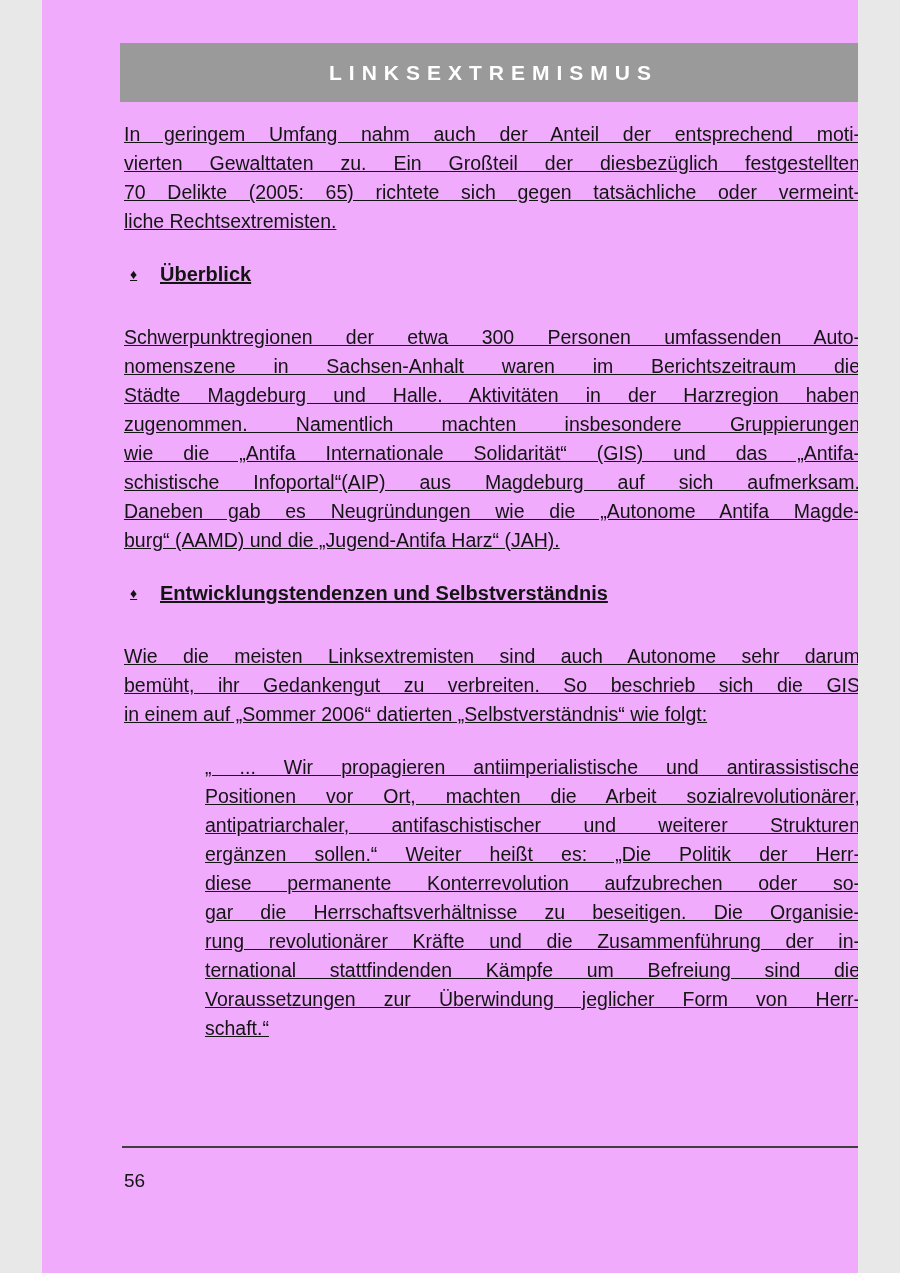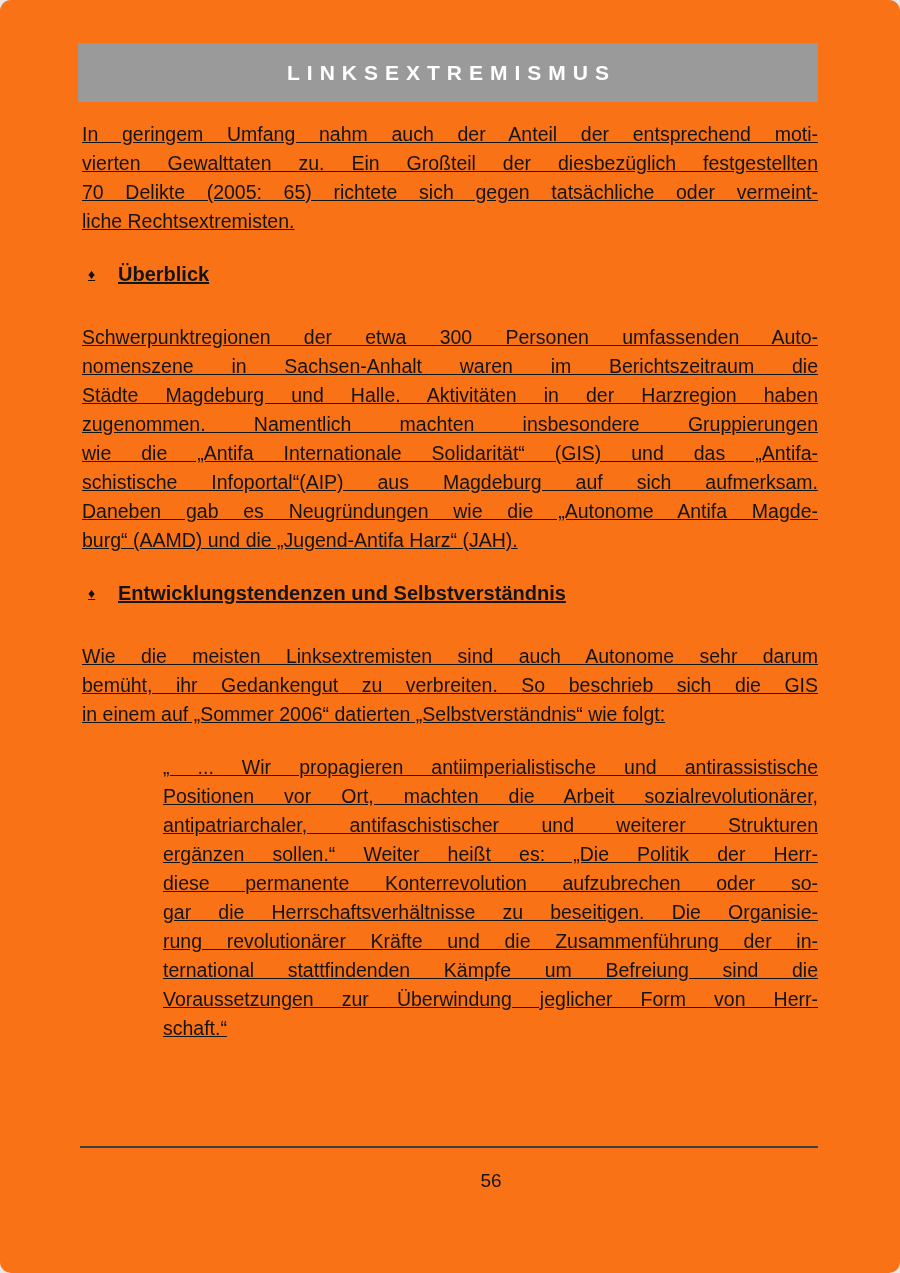--- a/index.html
+++ b/index.html
@@ -4,27 +4,26 @@
 <style>
   :root{
     --header-bg:#9a9a9a;
     --header-text:#ffffff;
     --body-text:#141414;
     --footer-rule:#3f3f3f;
   }
   html,body{margin:0;padding:0;background:#e8e8e8;}
   .page{
     position:relative;
-    width:900px;height:1273px;
+    width:816px;height:1273px;
     margin:0 auto;
-    background:#f97316;
+    background:#f0abfc;
     font-family:"Liberation Sans","DejaVu Sans",sans-serif;
     color:var(--body-text);
     overflow:hidden;
-    border-radius:11px;
   }
   .header-bar{
     margin:43px 0 0 78px;
     width:740px;height:59px;
     background:var(--header-bg);
     display:flex;align-items:center;justify-content:center;
   }
   .header-title{
     color:var(--header-text);
     font-size:21px;font-weight:bold;
@@ -63,21 +62,20 @@
   }
   .footer-rule{
     margin:103px 0 0 80px;
     width:738px;height:0;
     border-top:2px solid var(--footer-rule);
   }
   .page-number{
     margin:18px 0 0 82px;
     font-size:19px;
     line-height:29px;
-    text-align:center;
   }
 </style>
 </head>
 <body>
 
 <div class="page">
 
   <div class="header-bar">
     <span class="header-title">LINKSEXTREMISMUS</span>
   </div>

